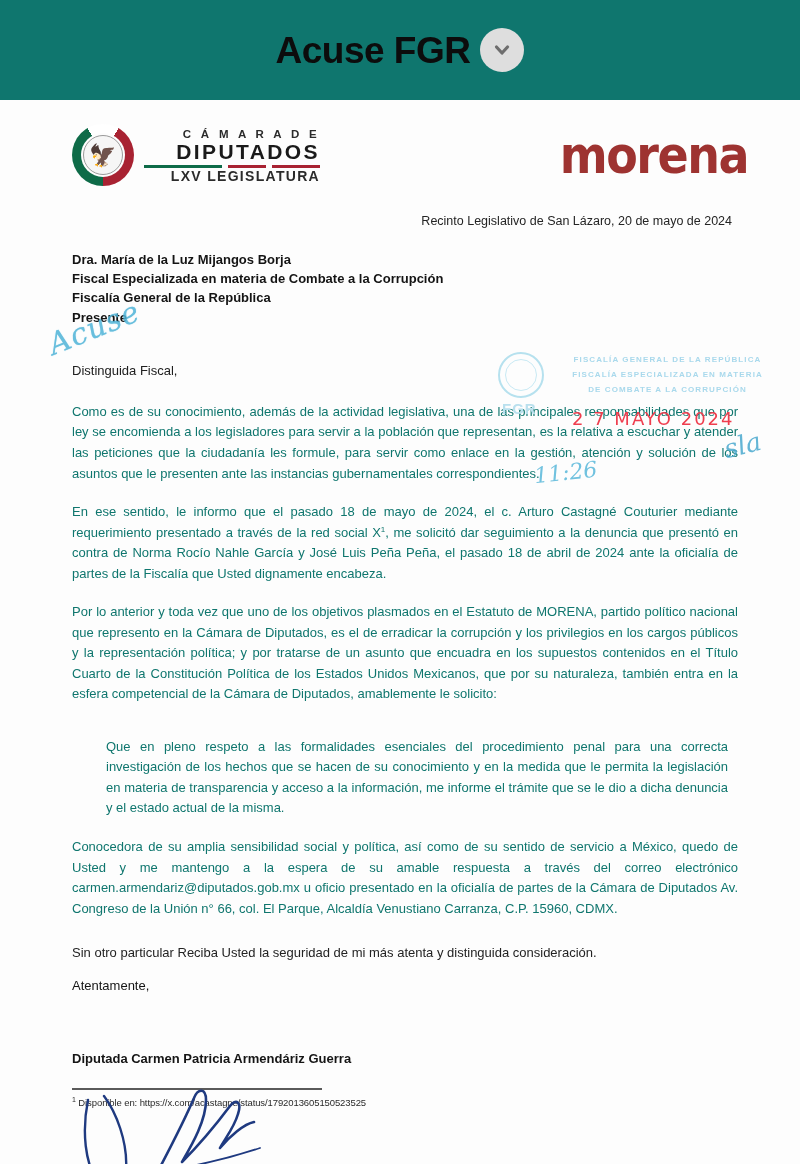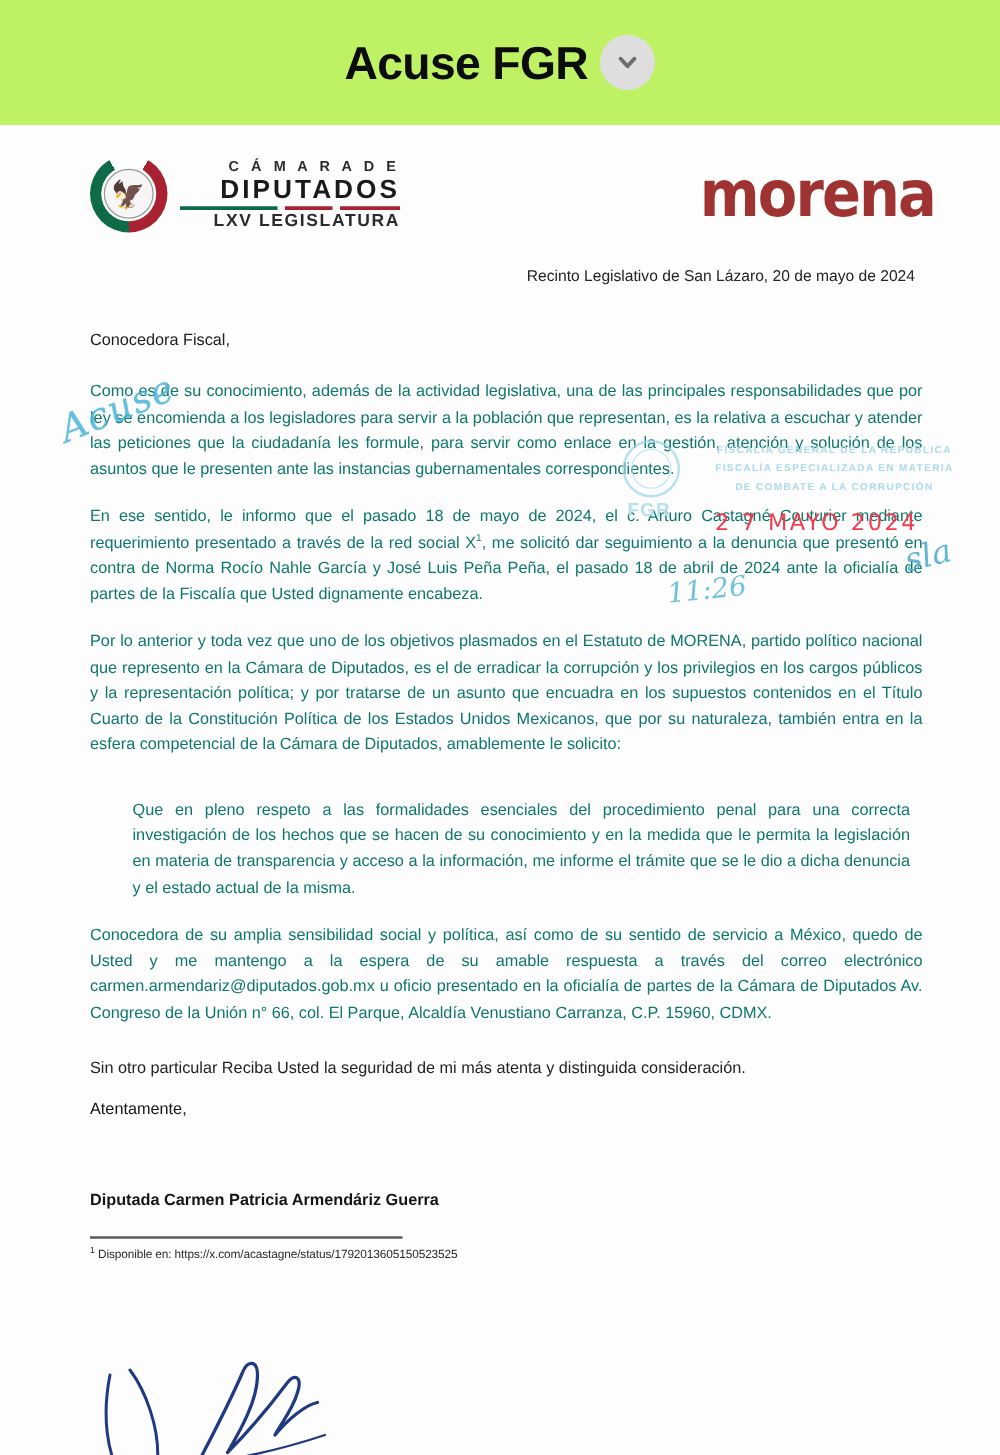--- a/index.html
+++ b/index.html
@@ -9,21 +9,21 @@
     height: 1164px;
     background: #f2f2f2;
     font-family: "Liberation Sans", sans-serif;
     overflow: hidden;
     position: relative;
   }
 
   
   .app-header {
     height: 100px;
-    background: #bef264;
+    background: #0f766e;
     display: flex;
     align-items: center;
     justify-content: center;
     gap: 10px;
   }
   .app-title {
     font-size: 37px;
     font-weight: bold;
     color: #0c0c0c;
     letter-spacing: -0.5px;
@@ -365,22 +365,28 @@
       </div>
     </div>
 
     <div class="morena-logo">morena</div>
   </div>
 
   <div class="doc-body">
 
     <div class="date-line">Recinto Legislativo de San Lázaro, 20 de mayo de 2024</div>
 
-
-    <div class="salutation">Conocedora Fiscal,</div>
+    <div class="addressee">
+      <div>Dra. María de la Luz Mijangos Borja</div>
+      <div>Fiscal Especializada en materia de Combate a la Corrupción</div>
+      <div>Fiscalía General de la República</div>
+      <div>Presente</div>
+    </div>
+
+    <div class="salutation">Distinguida Fiscal,</div>
 
     <p class="para first">Como es de su conocimiento, además de la actividad legislativa, una de las principales responsabilidades que por ley se encomienda a los legisladores para servir a la población que representan, es la relativa a escuchar y atender las peticiones que la ciudadanía les formule, para servir como enlace en la gestión, atención y solución de los asuntos que le presenten ante las instancias gubernamentales correspondientes.</p>
 
     <p class="para"><span>En ese sentido, le informo que el pasado 18 de mayo de 2024, el c. Arturo Castagné Couturier mediante requerimiento presentado a través de la red social X</span><sup class="fn">1</sup><span>, me solicitó dar seguimiento a la denuncia que presentó en contra de Norma Rocío Nahle García y José Luis Peña Peña, el pasado 18 de abril de 2024 ante la oficialía de partes de la Fiscalía que Usted dignamente encabeza.</span></p>
 
     <p class="para">Por lo anterior y toda vez que uno de los objetivos plasmados en el Estatuto de MORENA, partido político nacional que represento en la Cámara de Diputados, es el de erradicar la corrupción y los privilegios en los cargos públicos y la representación política; y por tratarse de un asunto que encuadra en los supuestos contenidos en el Título Cuarto de la Constitución Política de los Estados Unidos Mexicanos, que por su naturaleza, también entra en la esfera competencial de la Cámara de Diputados, amablemente le solicito:</p>
 
     <p class="para indented">Que en pleno respeto a las formalidades esenciales del procedimiento penal para una correcta investigación de los hechos que se hacen de su conocimiento y en la medida que le permita la legislación en materia de transparencia y acceso a la información, me informe el trámite que se le dio a dicha denuncia y el estado actual de la misma.</p>
 
     <p class="para">Conocedora de su amplia sensibilidad social y política, así como de su sentido de servicio a México, quedo de Usted y me mantengo a la espera de su amable respuesta a través del correo electrónico carmen.armendariz@diputados.gob.mx u oficio presentado en la oficialía de partes de la Cámara de Diputados Av. Congreso de la Unión n° 66, col. El Parque, Alcaldía Venustiano Carranza, C.P. 15960, CDMX.</p>

